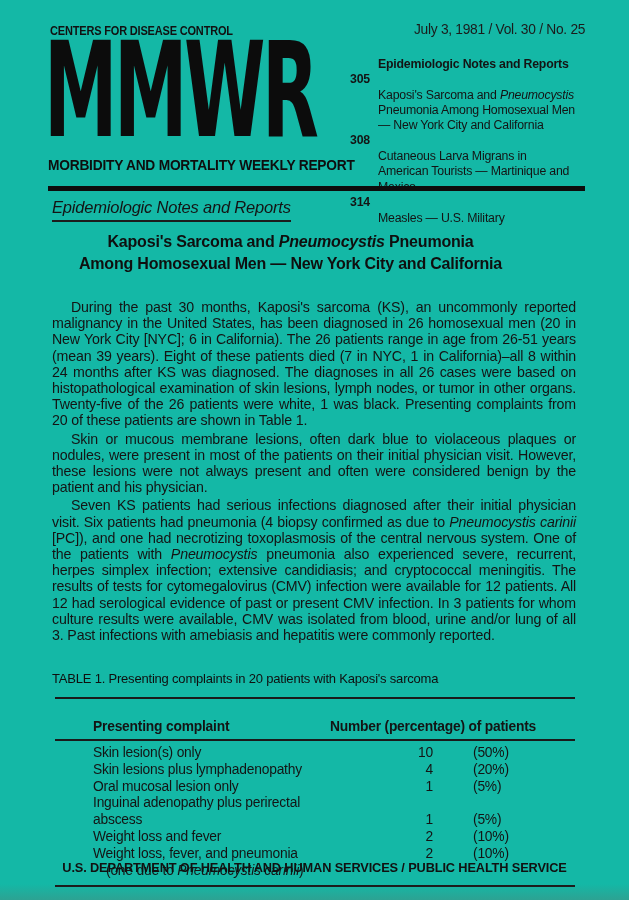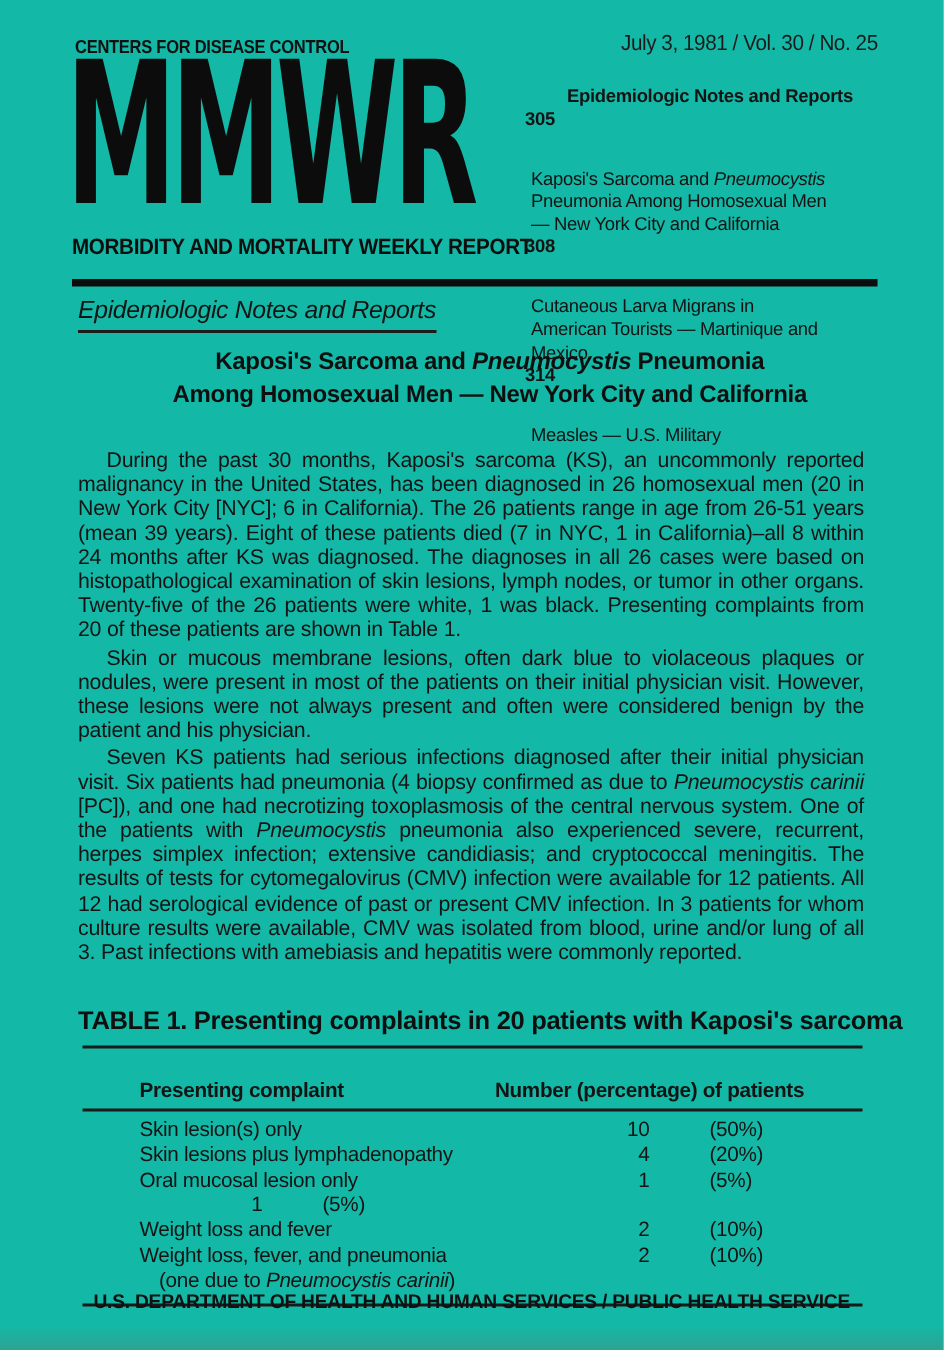--- a/index.html
+++ b/index.html
@@ -43,50 +43,50 @@
     font-size:14.8px;font-weight:bold;letter-spacing:-0.25px;
     transform:scaleX(0.93);transform-origin:left center;
     white-space:nowrap;color:#0e0e0e;
   }
   
   .toc{
     position:absolute;left:346px;top:57px;width:262px;
     font-size:12.3px;line-height:15.1px;letter-spacing:-0.2px;color:#141414;
   }
   .toc-heading{font-weight:bold;margin-left:32px;}
-  .toc-item{display:flex;flex-direction:column;}
+  .toc-item{display:flex;}
   .toc-page{width:24px;text-align:right;font-weight:bold;flex:0 0 24px;}
   .toc-title{margin-left:8px;width:200px;margin-top:16px;}
   
   .rule-thick{
     position:absolute;left:48px;top:186px;width:537px;height:5px;
     background:#0d0d0d;
   }
   
   .section-label{
     position:absolute;left:52px;top:198px;
     font-style:italic;font-size:16.5px;letter-spacing:-0.2px;
     border-bottom:2px solid #1c1c1c;padding-bottom:3px;
     color:#141414;
   }
   .article-title{
     position:absolute;left:0;top:231px;width:581px;
     text-align:center;font-weight:bold;font-size:16px;line-height:21.5px;
-    letter-spacing:-0.2px;color:#0f0f0f;margin-left:36px;
+    letter-spacing:-0.2px;color:#0f0f0f;
   }
   .article-body{
     position:absolute;left:52px;top:277px;width:524px;
     font-size:14.2px;line-height:16.2px;letter-spacing:-0.15px;
     text-align:justify;color:#141414;margin-top:22px;
   }
   .article-body p{margin:0 0 2px 0;text-indent:19px;}
   
   .table-caption{
     position:absolute;left:52px;top:671px;
-    font-weight:bold;font-size:17px;letter-spacing:-0.2px;color:#0f0f0f;
+    font-weight:normal;font-size:13px;letter-spacing:-0.2px;color:#0f0f0f;
   }
   .complaints-table{
     position:absolute;left:55px;top:697px;width:520px;
     font-size:13.8px;letter-spacing:-0.2px;color:#141414;
   }
   .t-rule{height:2px;background:#1a1a1a;}
   .t-head{display:flex;align-items:center;padding:20px 0 5px 0;font-weight:bold;}
   .t-head .c1{flex:1;padding-left:38px;}
   .t-head .c2{width:240px;margin-right:22px;text-align:center;}
   .t-body{padding:4px 0 6px 0;}
@@ -176,20 +176,21 @@
         </div>
       </div>
       <div class="t-row">
         <div class="c1">Oral mucosal lesion only</div>
         <div class="c2">
           <span class="num">1</span>
           <span class="pct">(5%)</span>
         </div>
       </div>
       <div class="t-row">
+        <div class="c1">Inguinal adenopathy plus perirectal abscess</div>
         <div class="c2">
           <span class="num">1</span>
           <span class="pct">(5%)</span>
         </div>
       </div>
       <div class="t-row">
         <div class="c1">Weight loss and fever</div>
         <div class="c2">
           <span class="num">2</span>
           <span class="pct">(10%)</span>

